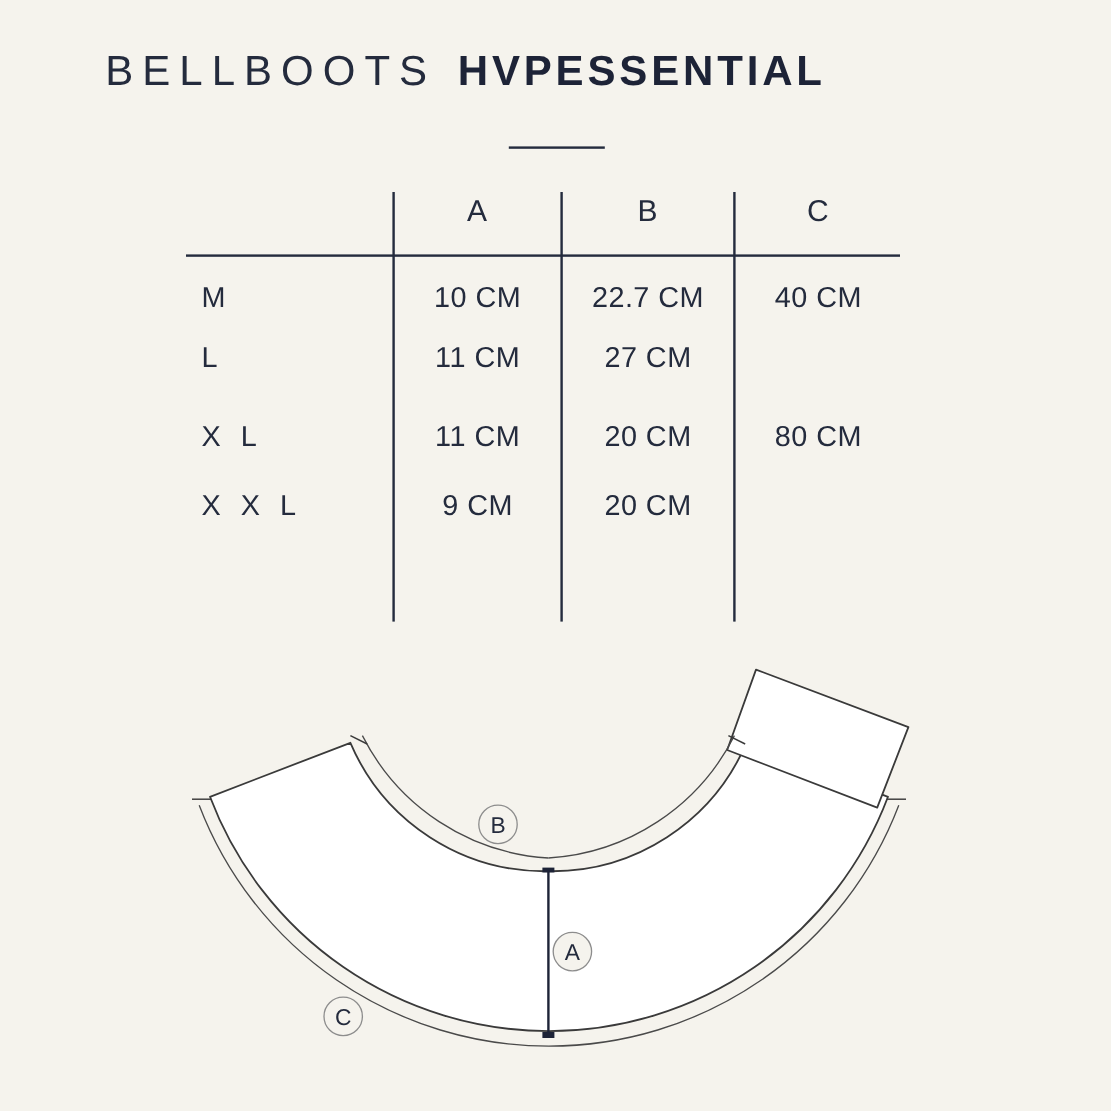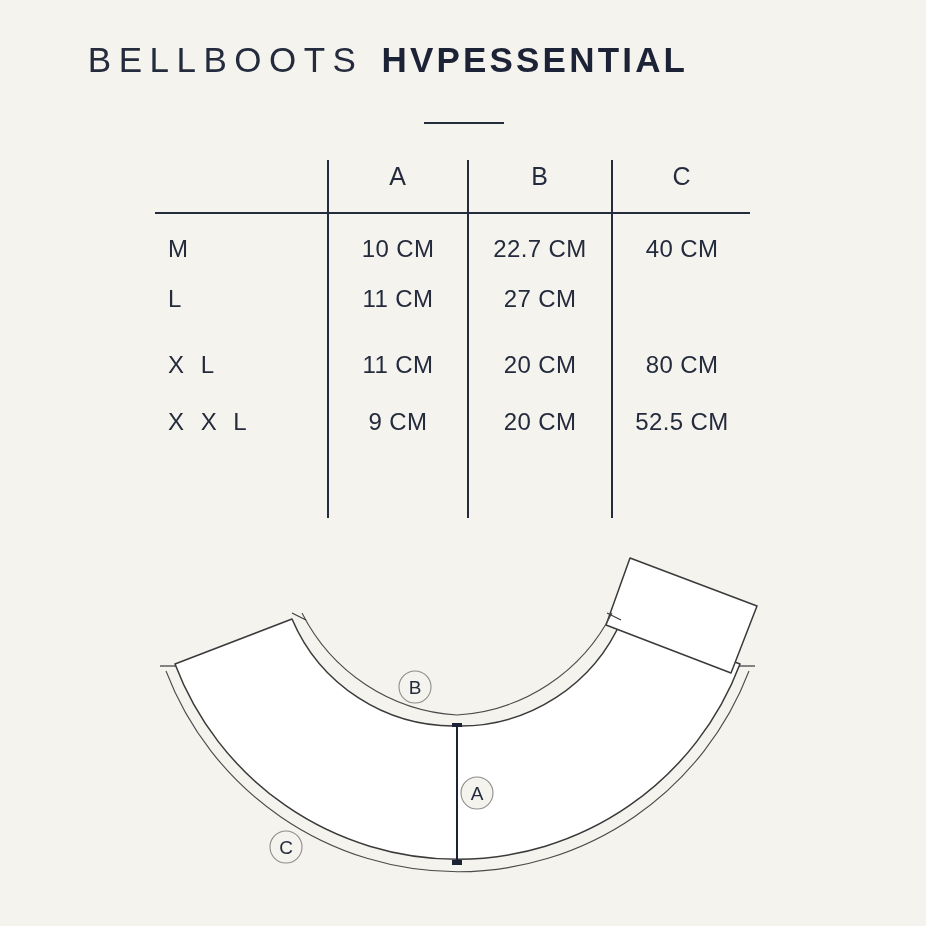--- a/index.html
+++ b/index.html
@@ -178,21 +178,20 @@
       <div class="size-label">X L</div>
       <div class="cell a">11 CM</div>
       <div class="cell b">20 CM</div>
       <div class="cell c">80 CM</div>
     </div>
 
     <div class="row" style="top:408px">
       <div class="size-label">X X L</div>
       <div class="cell a">9 CM</div>
       <div class="cell b">20 CM</div>
-      <div class="cell c">52.5 CM</div>
     </div>
   </div>
 
   <div class="diagram">
     <svg width="926" height="401" viewBox="0 0 926 401" xmlns="http://www.w3.org/2000/svg">
 
       <g>
         <path d="M 175 139
              L 292 94
              A 176 176 0 0 0 457 201

